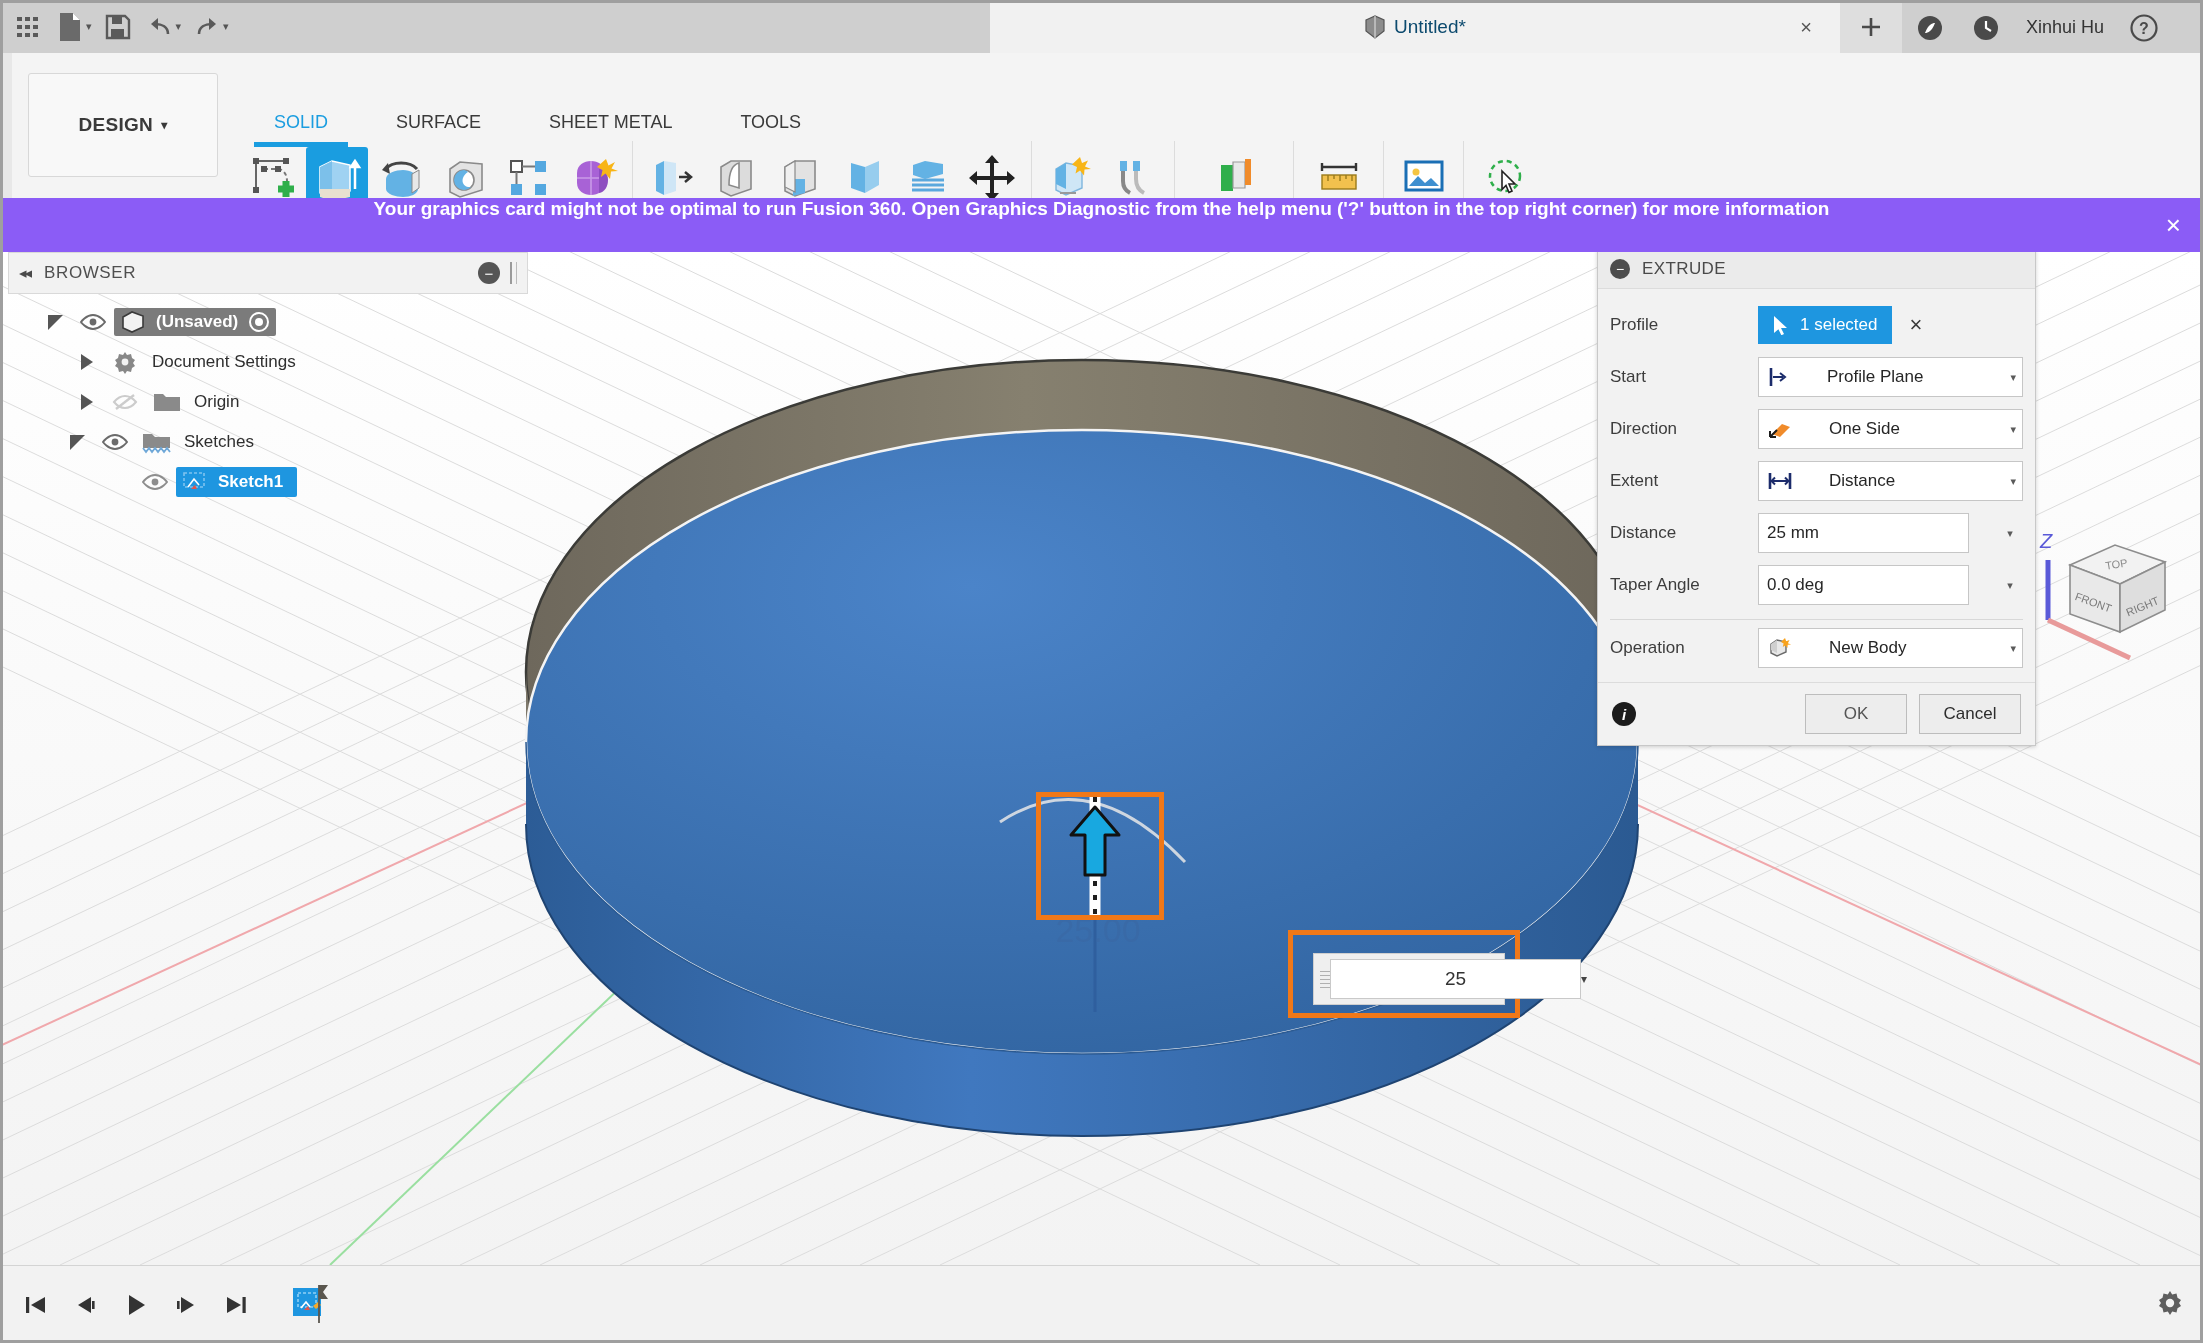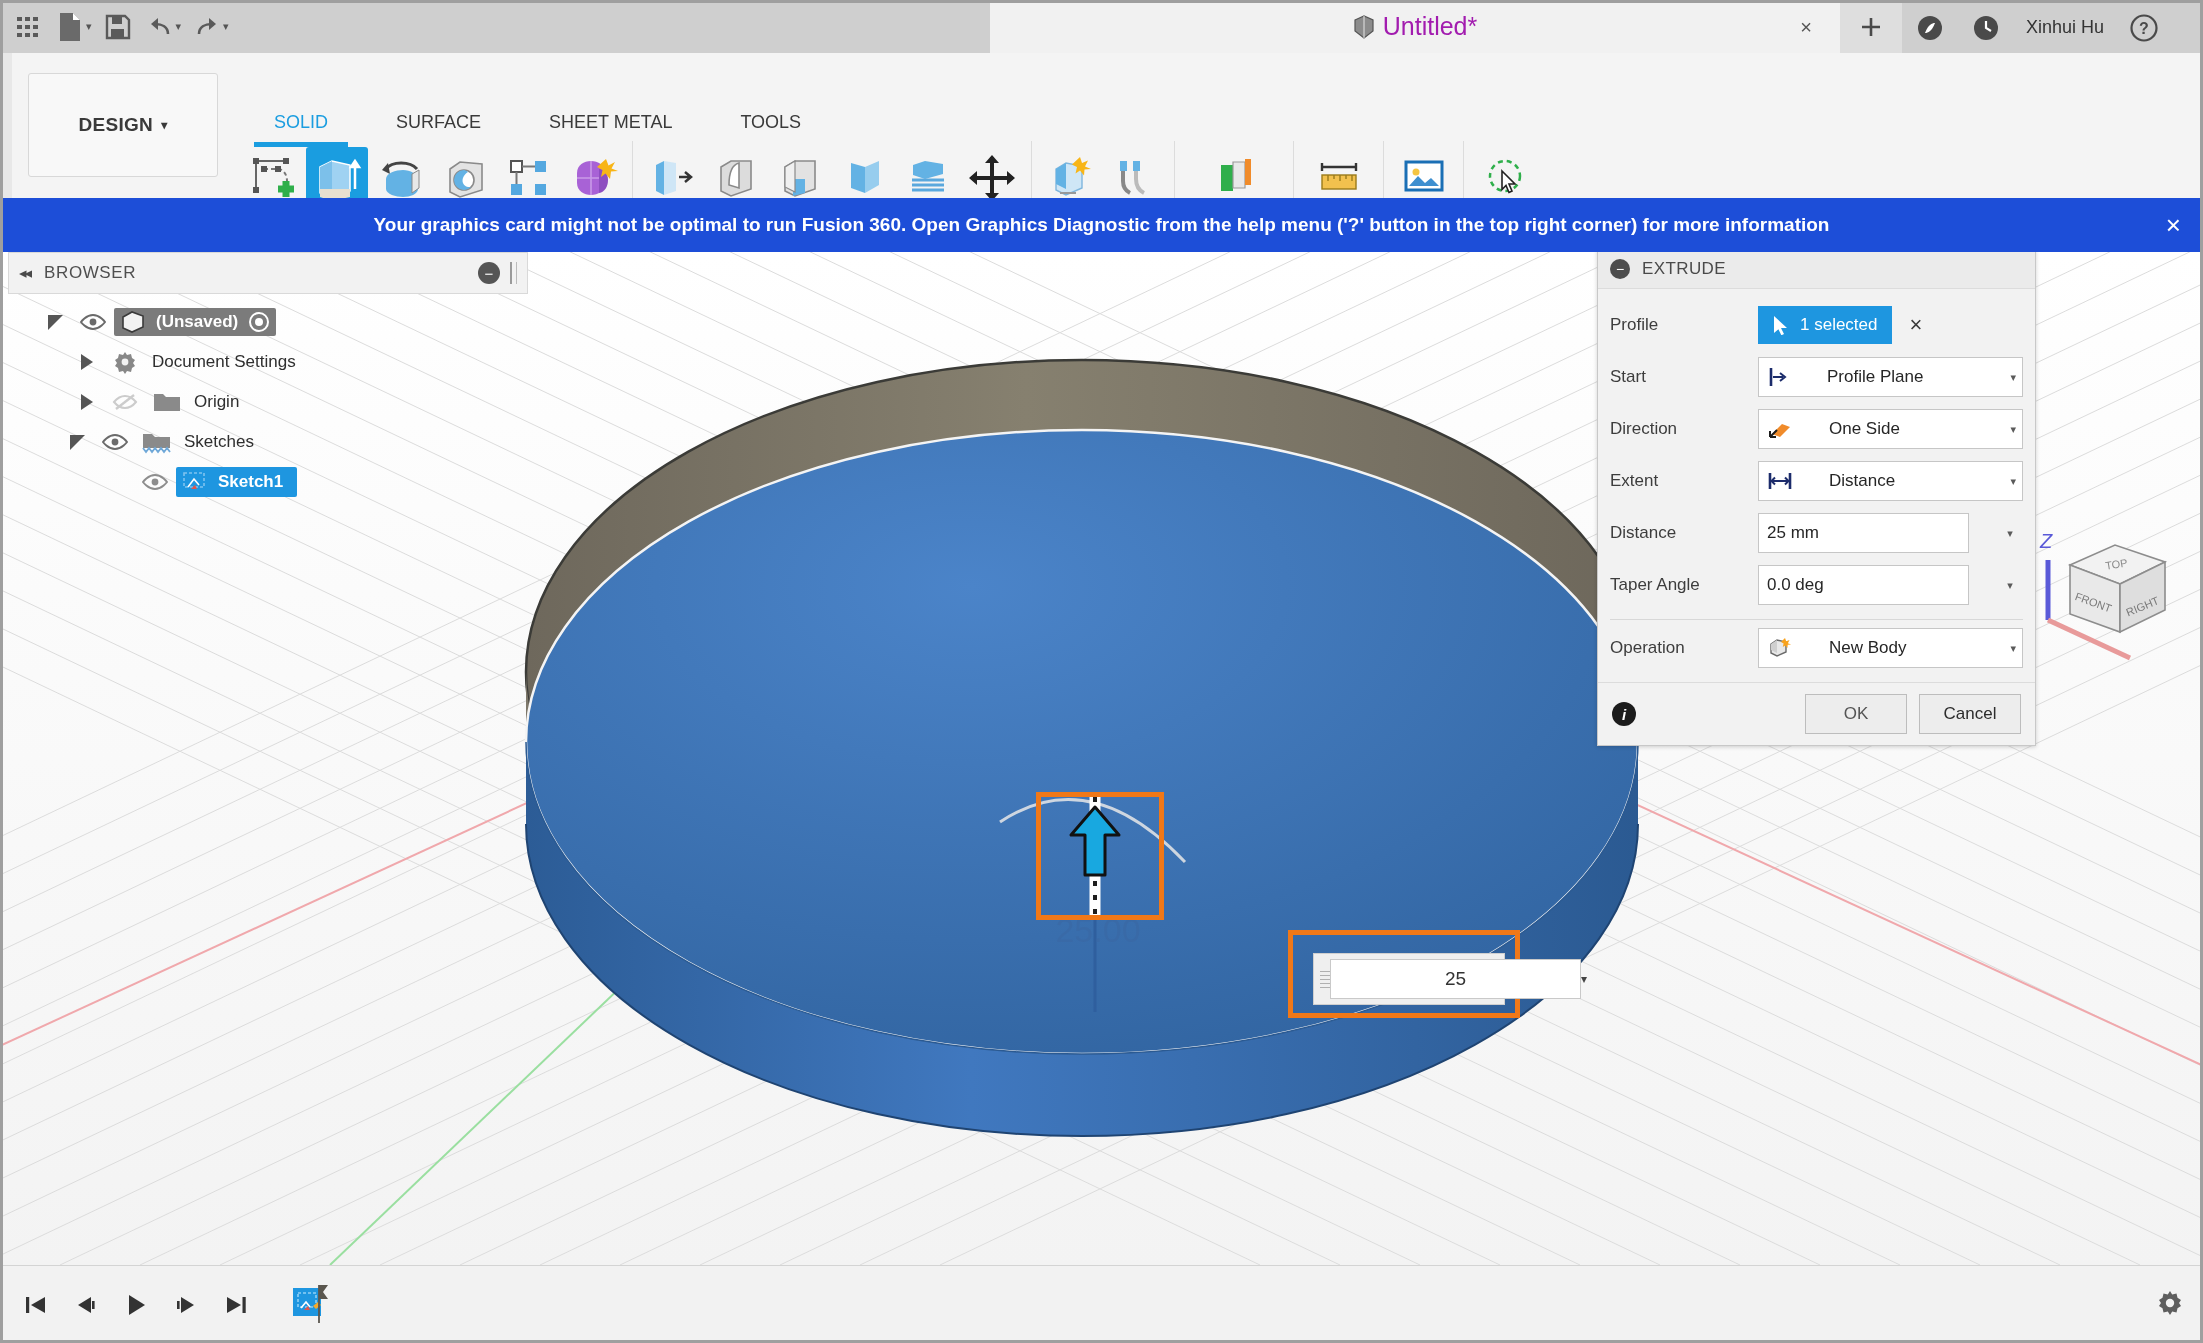--- a/index.html
+++ b/index.html
@@ -6,21 +6,21 @@
   body{width:2203px;height:1343px;overflow:hidden;font-family:"Liberation Sans",sans-serif;-webkit-font-smoothing:antialiased;}
   .app{position:relative;width:2203px;height:1343px;background:#e8e8e8;}
 
   
   .titlebar{position:absolute;left:0;top:0;width:2203px;height:53px;background:#cfcfcf;}
   .qat{position:absolute;left:0;top:0;height:53px;display:flex;align-items:center;gap:2px;padding-left:8px;}
   .qicon{width:40px;height:40px;display:flex;align-items:center;justify-content:center;color:#5a5a5a;}
   .qcaret{font-size:11px;color:#555;margin-left:-6px;margin-right:4px;}
   .tabstrip{position:absolute;left:990px;top:0;height:53px;width:850px;background:#f1f1f1;display:flex;align-items:center;}
   .doctab{flex:1;height:53px;display:flex;align-items:center;justify-content:center;position:relative;}
-  .doctab .ttl{font-size:25px;color:#a21caf;}
+  .doctab .ttl{font-size:19px;color:#0c4a6e;}
   .tabclose{position:absolute;right:28px;top:50%;transform:translateY(-50%);font-size:20px;color:#555;}
   .tabicon{margin-right:8px;display:inline-flex;}
   .newtab{position:absolute;left:1840px;top:0;width:62px;height:53px;background:#dedede;display:flex;align-items:center;justify-content:center;}
   .rightbtns{position:absolute;left:1902px;top:0;height:55px;display:flex;align-items:center;gap:0;justify-content:flex-end;}
   .rb{width:56px;height:53px;display:flex;align-items:center;justify-content:center;color:#4a4a4a;}
   .uname{font-size:18px;color:#333;padding:0 12px;white-space:nowrap;}
 
   
   .ribbon{position:absolute;left:12px;top:53px;width:2203px;height:145px;background:#f4f4f4;border-bottom:1px solid #d2d2d2;}
   .designbtn{position:absolute;left:16px;top:20px;width:188px;height:102px;border:1px solid #d8d8d8;background:#f8f8f8;border-radius:3px;display:flex;align-items:center;justify-content:center;}
@@ -32,21 +32,21 @@
   .groups{position:absolute;left:222px;top:88px;display:flex;align-items:flex-start;height:105px;}
   .grp{display:flex;flex-direction:column;align-items:center;border-right:1px solid #dcdcdc;padding:0 8px;height:100px;}
   .grp:last-child{border-right:none;}
   .grow{display:flex;align-items:flex-end;gap:2px;height:68px;}
   .gi{width:62px;height:62px;display:flex;align-items:center;justify-content:center;border-radius:3px;}
   .gi.sel{background:#1a9de0;box-shadow:inner 0 0 0 1px #0c7ab5;}
   .glabel{font-size:15px;color:#4a4a4a;white-space:nowrap;margin-top:4px;}
   .glabel .cr{font-size:10px;margin-left:3px;color:#666;}
 
   
-  .warnbar{position:absolute;left:0;top:198px;width:2203px;height:54px;background:#1d4ed8;display:flex;align-items:center;justify-content:center;}
+  .warnbar{position:absolute;left:0;top:198px;width:2203px;height:54px;background:#8b5cf6;display:flex;justify-content:center;}
   .warnbar .wtext{font-size:19px;color:#ffffff;font-weight:bold;text-align:center;}
   .warnclose{position:absolute;right:22px;top:50%;transform:translateY(-50%);font-size:26px;color:#fff;}
 
   
   .viewport{position:absolute;left:0;top:252px;width:2203px;height:1013px;overflow:hidden;background:#fbfbfb;}
   .gridsvg{position:absolute;left:0;top:0;}
 
   
   .browser{position:absolute;left:8px;top:0px;width:520px;}
   .bhead{height:40px;background:#f2f2f2;border:1px solid #d9d9d9;display:flex;align-items:center;padding:0 10px;}

